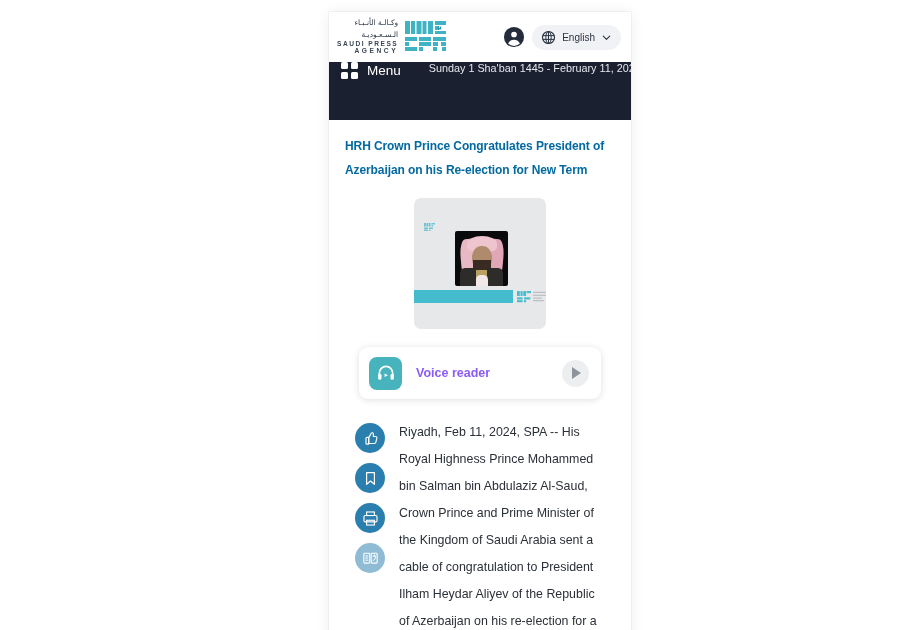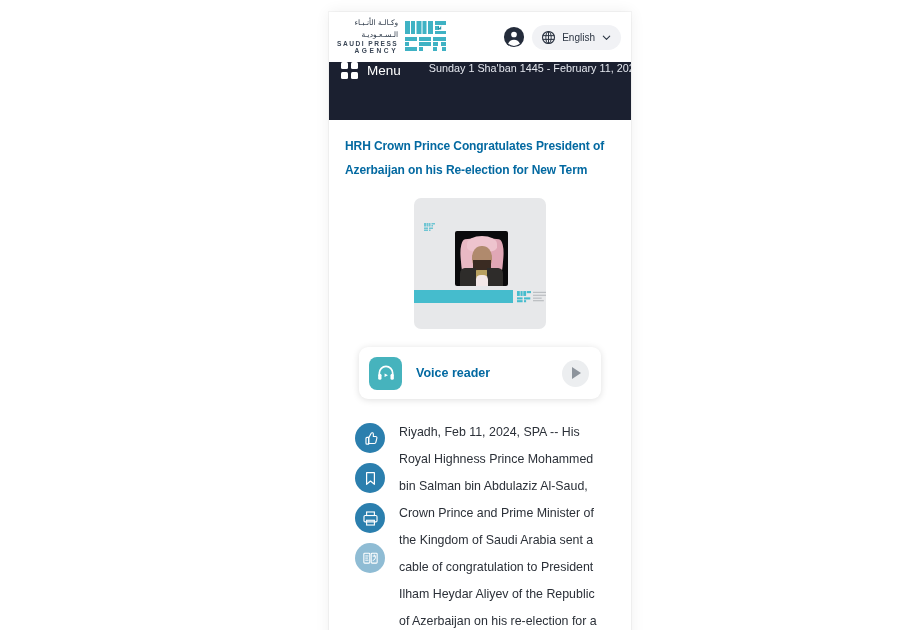--- a/index.html
+++ b/index.html
@@ -168,21 +168,21 @@
     display: flex; align-items: center;
     padding: 0 12px 0 10px;
     cursor: pointer;
   }
   .voice-ico {
     width: 33px; height: 33px; border-radius: 8px;
     background: #46b3bd;
     display: flex; align-items: center; justify-content: center;
     flex: none;
   }
-  .voice-label { margin-left: 14px; font-size: 12.5px; font-weight: 700; color: #0369a1; }
+  .voice-label { margin-left: 14px; font-size: 12.5px; font-weight: 700; color: #8b5cf6; }
   .voice-play {
     margin-left: auto; width: 27px; height: 27px; border-radius: 50%;
     background: #eceef0; display: flex; align-items: center; justify-content: center;
     flex: none;
   }
   .tri { width: 0; height: 0; border-left: 9px solid #8d949c; border-top: 6px solid transparent; border-bottom: 6px solid transparent; margin-left: 2px; }
 
   
   .body-row { display: flex; margin-top: 20px; padding: 0 14px 0 10px; }
   .rail { display: flex; flex-direction: column; gap: 10px; flex: none; padding-top: 4px; }

